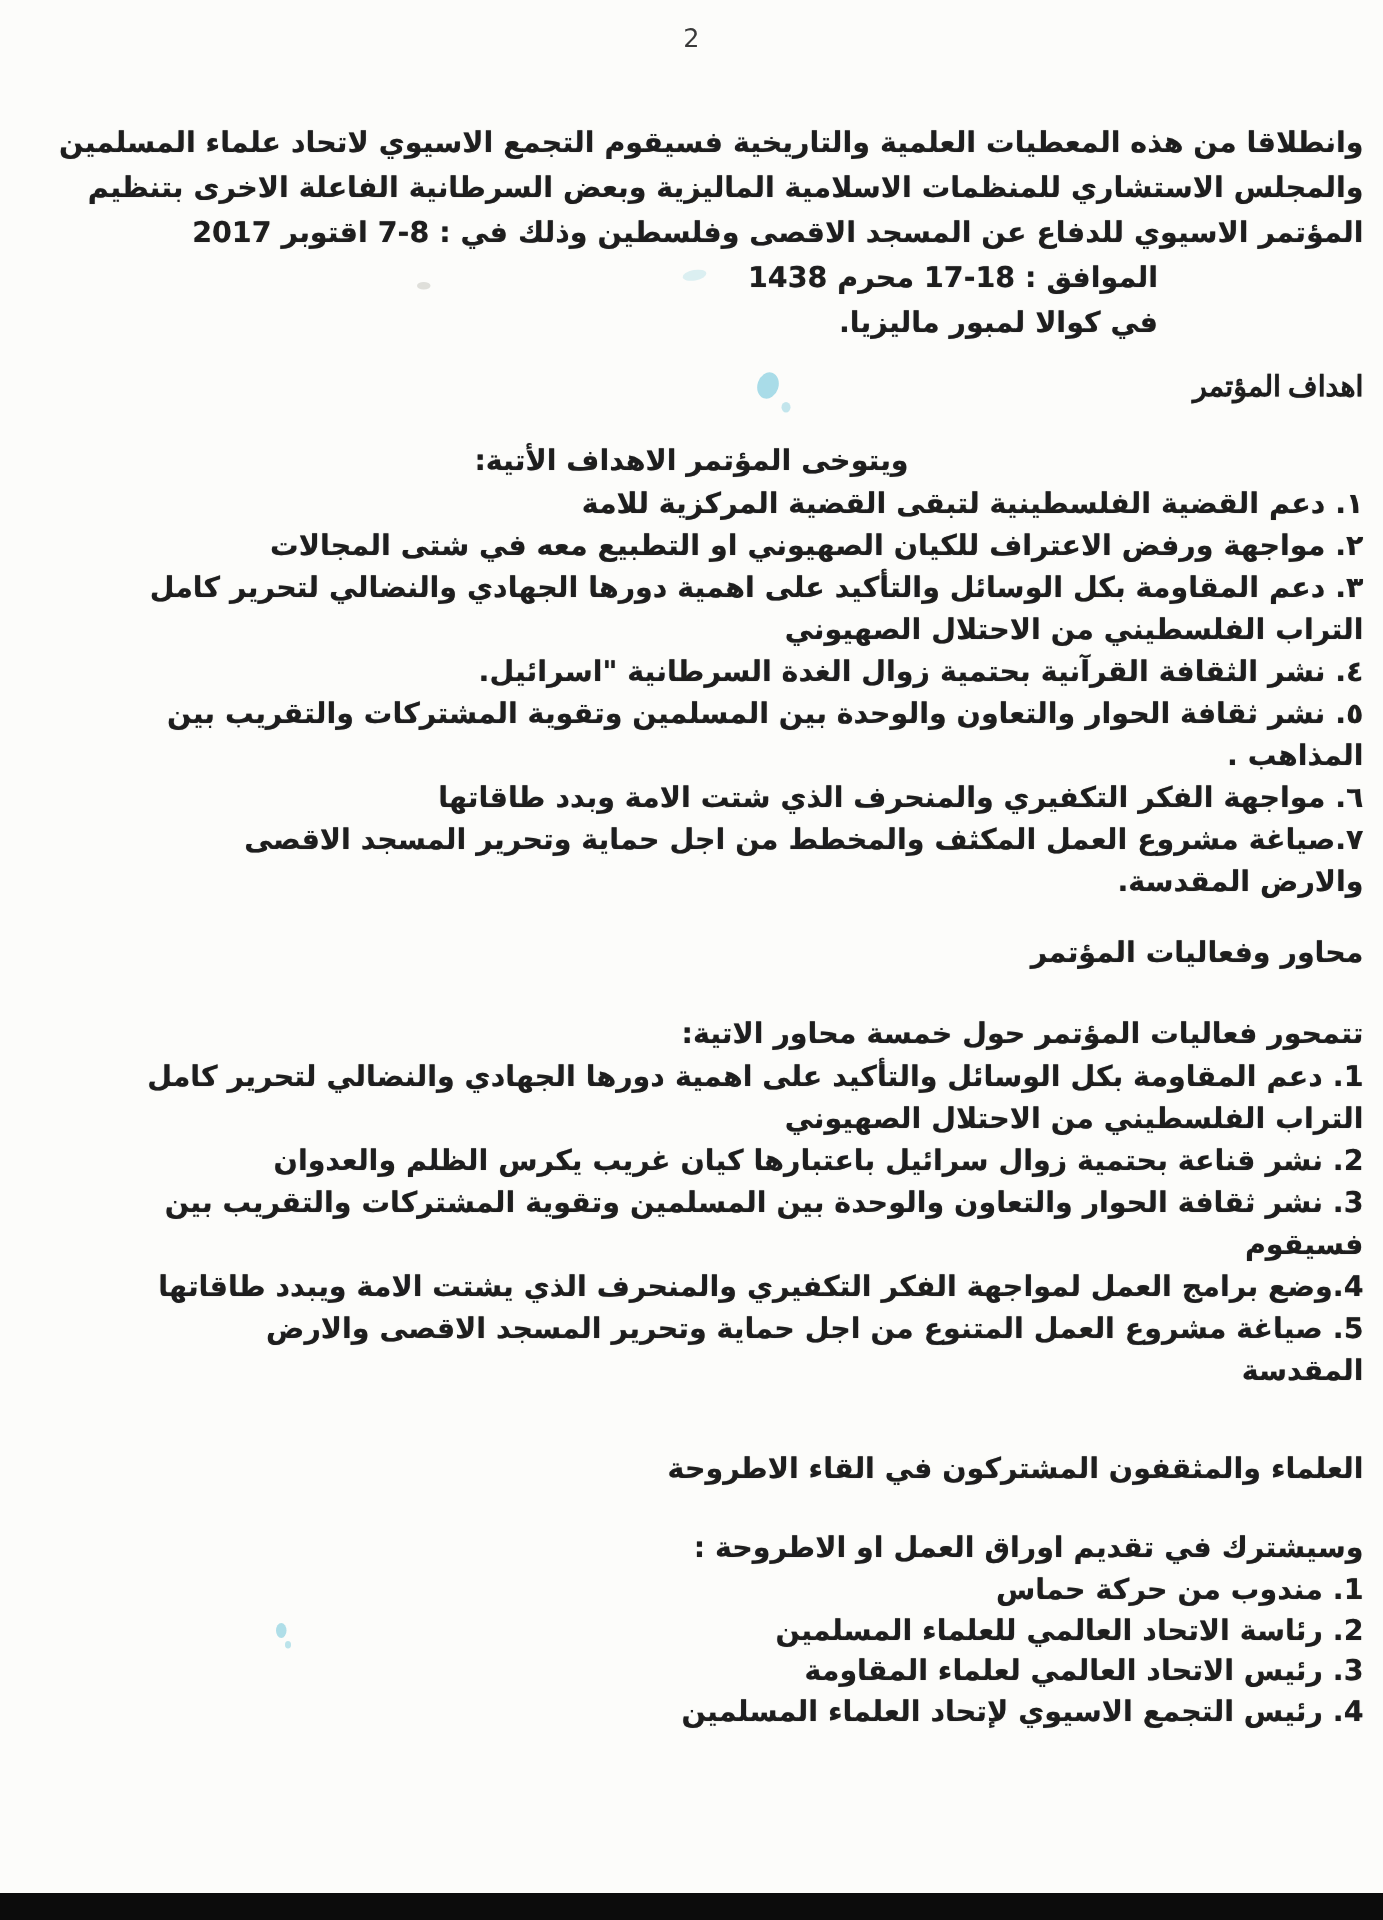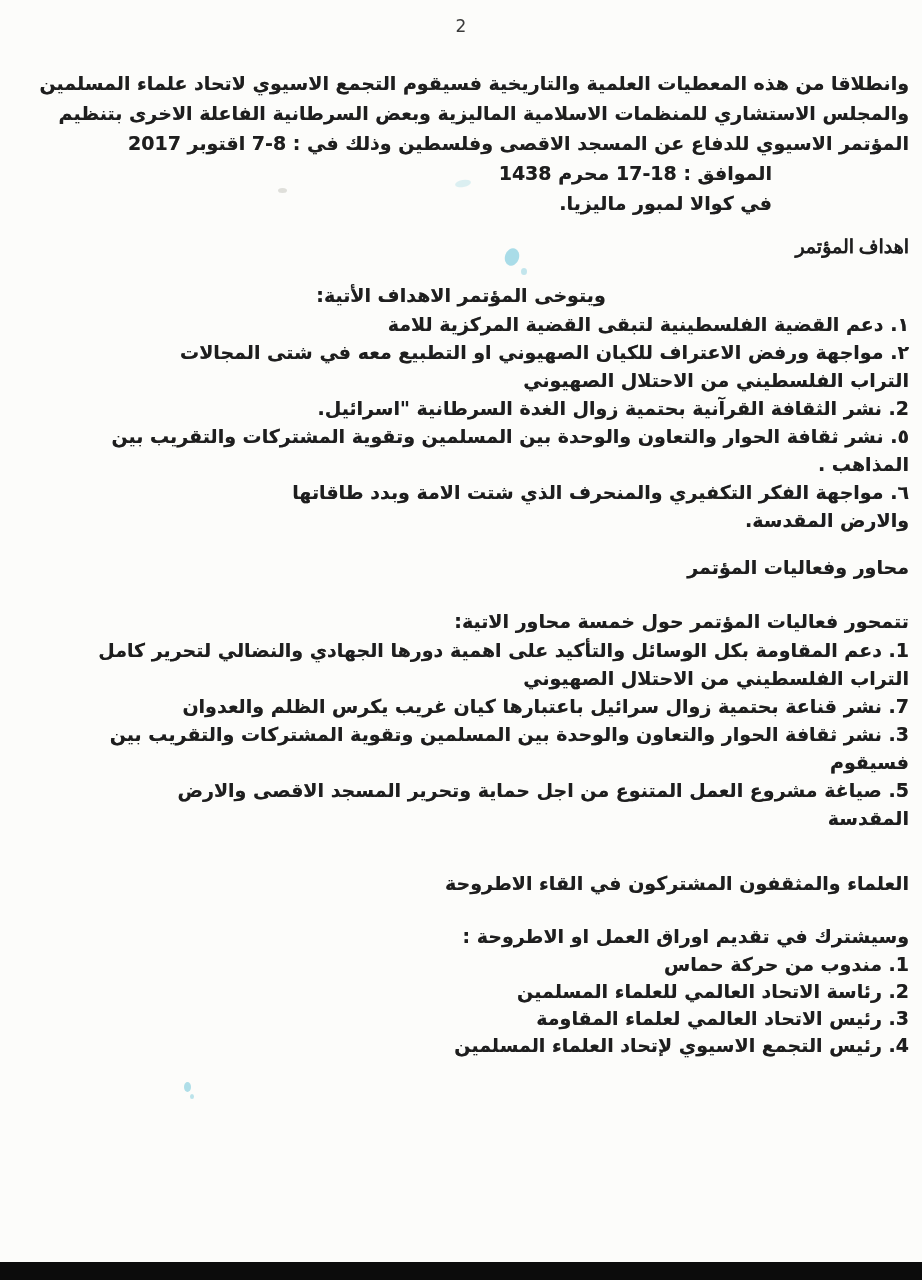--- a/index.html
+++ b/index.html
@@ -14,21 +14,21 @@
     color:#1e1e1e;
   }
   .page-number{
     position:absolute;top:16px;left:0;right:0;
     text-align:center;
     font-size:17px;font-weight:400;color:#3a3a3a;
     direction:ltr;
     font-family:"DejaVu Sans",sans-serif;
   }
   .content{
-    position:absolute;top:68px;right:13px;left:13px;
+    position:absolute;top:80px;right:13px;left:13px;
     font-size:19px;font-weight:700;line-height:30px;
     text-align:right;
     text-shadow:0 0 .5px rgba(20,20,20,.55);
   }
   .line{white-space:normal;}
   
   .opening .line:nth-child(4),
   .opening .line:nth-child(5){padding-right:137px;}
   .section-heading{margin:0;font-size:19px;font-weight:700;line-height:30px;}
   .sec-goals .section-heading{margin-top:14px;font-family:Liberation Serif, serif;}
@@ -68,38 +68,41 @@
         <div class="line">الموافق : 18-17 محرم 1438</div>
         <div class="line">في كوالا لمبور ماليزيا.</div>
       </div>
 
     <div class="section sec-goals">
       <div class="section-heading">اهداف المؤتمر</div>
       <div class="section-intro">ويتوخى المؤتمر الاهداف الأتية:</div>
       <div class="section-list">
           <div class="line">١. دعم القضية الفلسطينية لتبقى القضية المركزية للامة</div>
           <div class="line">٢. مواجهة ورفض الاعتراف للكيان الصهيوني او التطبيع معه في شتى المجالات</div>
+          <div class="line">٣. دعم المقاومة بكل الوسائل والتأكيد على اهمية دورها الجهادي والنضالي لتحرير كامل</div>
           <div class="line">التراب الفلسطيني من الاحتلال الصهيوني</div>
-          <div class="line">2. نشر الثقافة القرآنية بحتمية زوال الغدة السرطانية "اسرائيل.</div>
+          <div class="line">٤. نشر الثقافة القرآنية بحتمية زوال الغدة السرطانية "اسرائيل.</div>
           <div class="line">٥. نشر ثقافة الحوار والتعاون والوحدة بين المسلمين وتقوية المشتركات والتقريب بين</div>
           <div class="line">المذاهب .</div>
           <div class="line">٦. مواجهة الفكر التكفيري والمنحرف الذي شتت الامة وبدد طاقاتها</div>
+          <div class="line">٧.صياغة مشروع العمل المكثف والمخطط من اجل حماية وتحرير المسجد الاقصى</div>
           <div class="line">والارض المقدسة.</div>
         </div>
     </div>
 
     <div class="section sec-themes">
       <div class="section-heading">محاور وفعاليات المؤتمر</div>
       <div class="section-intro">تتمحور فعاليات المؤتمر حول خمسة محاور الاتية:</div>
       <div class="section-list">
           <div class="line">1. دعم المقاومة بكل الوسائل والتأكيد على اهمية دورها الجهادي والنضالي لتحرير كامل</div>
           <div class="line">التراب الفلسطيني من الاحتلال الصهيوني</div>
-          <div class="line">7. نشر قناعة بحتمية زوال سرائيل باعتبارها كيان غريب يكرس الظلم والعدوان</div>
+          <div class="line">2. نشر قناعة بحتمية زوال سرائيل باعتبارها كيان غريب يكرس الظلم والعدوان</div>
           <div class="line">3. نشر ثقافة الحوار والتعاون والوحدة بين المسلمين وتقوية المشتركات والتقريب بين</div>
           <div class="line">فسيقوم</div>
+          <div class="line">4.وضع برامج العمل لمواجهة الفكر التكفيري والمنحرف الذي يشتت الامة ويبدد طاقاتها</div>
           <div class="line">5. صياغة مشروع العمل المتنوع من اجل حماية وتحرير المسجد الاقصى والارض</div>
           <div class="line">المقدسة</div>
         </div>
     </div>
 
     <div class="section sec-participants">
       <div class="section-heading">العلماء والمثقفون المشتركون في القاء الاطروحة</div>
       <div class="section-intro">وسيشترك في تقديم اوراق العمل او الاطروحة :</div>
       <div class="section-list">
           <div class="line">1. مندوب من حركة حماس</div>

